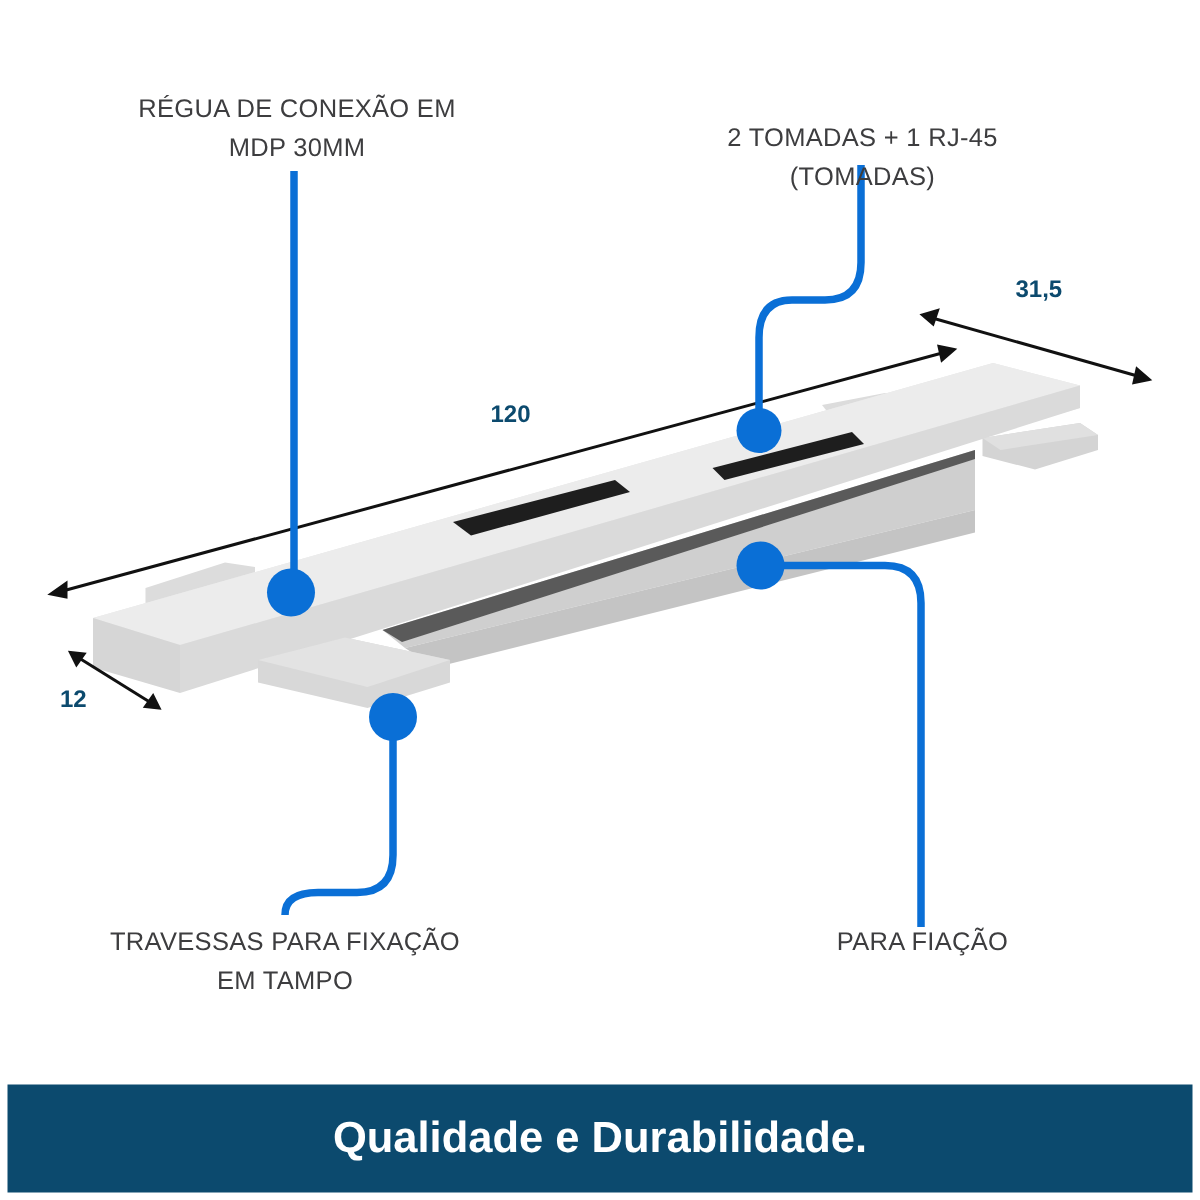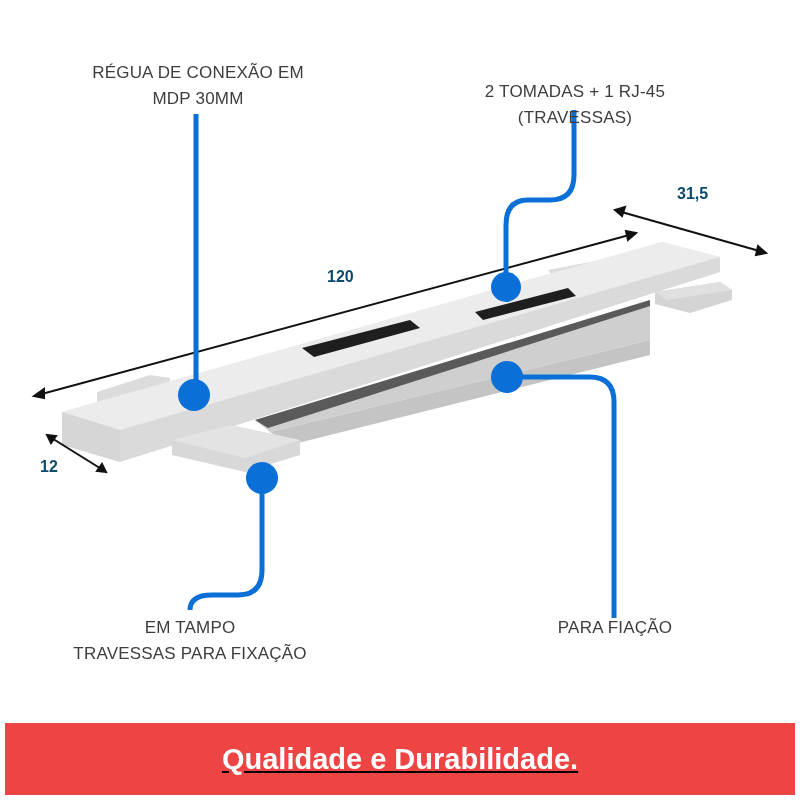--- a/index.html
+++ b/index.html
@@ -1,20 +1,20 @@
 <!DOCTYPE html>
 <html><head>
 <meta charset="utf-8">
 <style>
   html, body { margin:0; padding:0; }
   body { width:800px; height:800px; background:#ffffff; position:relative; overflow:hidden; font-family:"Liberation Sans", sans-serif; }
   .label { position:absolute; color:#3d3d3f; font-weight:normal; font-size:17px; text-align:center; line-height:26px; letter-spacing:0.2px; }
   .dim { position:absolute; color:#0c4a6e; font-weight:bold; font-size:16px; }
   svg.scene { position:absolute; left:0; top:0; }
-  .banner { position:absolute; left:5px; top:723px; width:790px; height:72px; background:#ef4444; display:flex; align-items:center; justify-content:center;text-decoration:underline; }
+  .banner { position:absolute; left:5px; top:723px; width:790px; height:72px; background:#0c4a6e; display:flex; align-items:center; justify-content:center; }
   .banner span { color:#fff; font-weight:bold; font-size:29px; }
 </style>
 </head>
 <body>
 
 <svg class="scene" width="800" height="800" viewBox="0 0 800 800">
 
   <polygon points="655,292 720,282 732,290 732,300 690,313 655,304" fill="#d4d4d4"></polygon>
   <polygon points="655,292 720,282 732,290 667,300" fill="#e0e0e0"></polygon>
 
@@ -65,25 +65,25 @@
     <circle cx="262" cy="478" r="16"></circle>
   </g>
 </svg>
 
 <div class="label" style="left:58px; top:60px; width:280px;">
   <div>RÉGUA DE CONEXÃO EM</div>
   <div>MDP 30MM</div>
 </div>
 <div class="label" style="left:450px; top:58px; width:250px;margin-top:21px;">
   <div>2 TOMADAS + 1 RJ-45</div>
-  <div>(TRAVESSAS)</div>
+  <div>(TOMADAS)</div>
 </div>
 <div class="label" style="left:40px; top:615px; width:300px;">
+  <div>TRAVESSAS PARA FIXAÇÃO</div>
   <div>EM TAMPO</div>
-  <div>TRAVESSAS PARA FIXAÇÃO</div>
 </div>
 <div class="label" style="left:510px; top:615px; width:210px;">
   <div>PARA FIAÇÃO</div>
 </div>
 
 <div class="dim" style="left:327px; top:268px;">120</div>
 <div class="dim" style="left:677px; top:185px;">31,5</div>
 <div class="dim" style="left:40px; top:458px;">12</div>
 
 <div class="banner">

